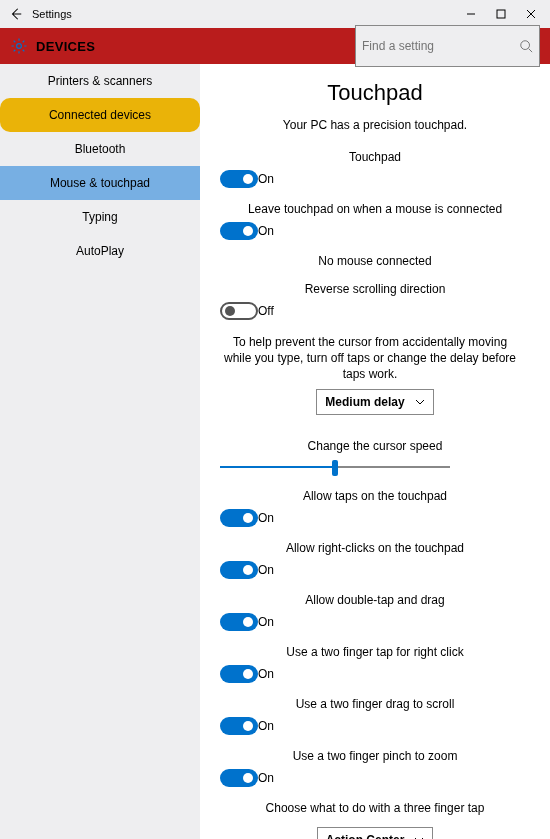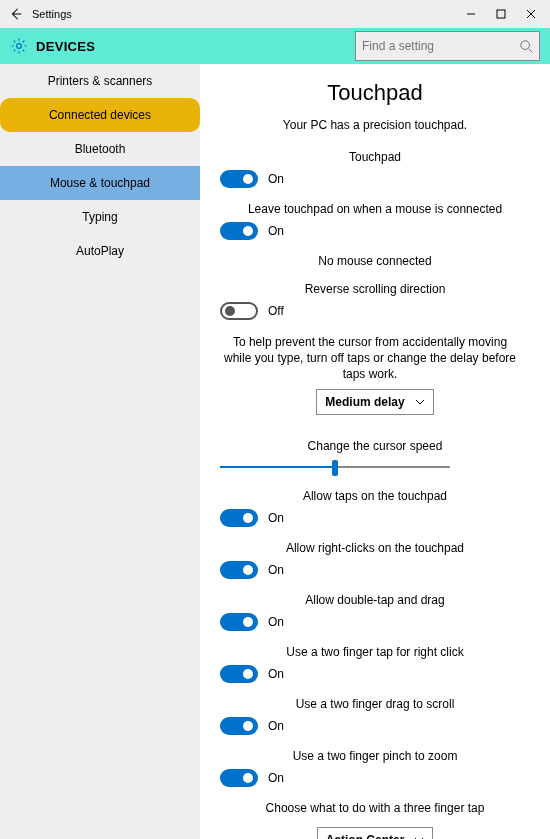--- a/index.html
+++ b/index.html
@@ -2,44 +2,44 @@
 <html><head>
 <meta charset="utf-8">
 <style>
 * { box-sizing: border-box; margin: 0; padding: 0; font-family: "Segoe UI", Tahoma, sans-serif; }
 body { width: 550px; height: 839px; background: #fff; overflow: hidden; font-size: 12px; color: #000; }
 .titlebar { height: 28px; background: #eeeef0; display: flex; align-items: center; padding: 0 4px; }
 .titlebar .back { width: 24px; display: flex; justify-content: center; align-items: center; cursor: pointer; }
 .titlebar .title { font-size: 11px; padding-left: 4px; flex: 1; }
 .titlebar .win-controls { display: flex; }
 .titlebar .win-controls span { width: 30px; height: 20px; display: flex; justify-content: center; align-items: center; cursor: pointer; }
-.topbar { height: 36px; background: #5eead4; display: flex; align-items: center; padding: 0 10px; }
+.topbar { height: 36px; background: #b91c1c; display: flex; align-items: center; padding: 0 10px; }
 .gear { width: 18px; height: 18px; margin-right: 8px; }
 .topbar .section-name { font-size: 13px; font-weight: 600; letter-spacing: 0.3px; flex: 1; }
-.search { width: 185px; height: 30px; border: 1px solid #888; background: #eeeef0; display: flex; padding: 0 6px; }
+.search { width: 185px; height: 42px; border: 1px solid #888; background: #eeeef0; display: flex; padding: 0 6px; }
 .search input { border: none; background: transparent; outline: none; font-size: 12px; flex: 1; color: #555; }
 .search .icon { width: 14px; }
 .main { display: flex; height: calc(839px - 64px); text-align: center; }
 .sidebar { width: 200px; background: #eeeef0; }
 .sidebar-item { padding: 10px 14px; font-size: 12px; cursor: pointer; }
 .sidebar-item.active { background: #77afe3; }
 .sidebar-item.hover { background: #eab308; border-radius: 10px; }
 .content { flex: 1; padding: 16px 20px 20px 20px; overflow-y: auto; }
 .content::-webkit-scrollbar { width: 0; }
 h1.page-title { font-size: 22px; font-weight: 400; margin-bottom: 12px; }
 .desc { font-size: 12px; margin-bottom: 18px; }
 .setting-label { font-size: 12px; margin-top: 14px; margin-bottom: 6px; }
 .toggle { display: flex; align-items: center; margin-bottom: 2px; }
 .toggle-switch { width: 38px; height: 18px; border-radius: 9px; position: relative; cursor: pointer; }
 .toggle-switch.on { background: #0072cc; }
 .toggle-switch.off { background: #fff; border: 2px solid #555; width: 38px; height: 18px; }
 .toggle-knob { width: 10px; height: 10px; border-radius: 50%; position: absolute; top: 4px; }
 .toggle-switch.on .toggle-knob { background: #fff; right: 5px; }
 .toggle-switch.off .toggle-knob { background: #555; left: 3px; top: 2px; }
-.toggle-state { font-size: 12px; margin-left: 10px; }
+.toggle-state { font-size: 12px; }
 .helper { font-size: 12px; margin-top: 14px; max-width: 300px; line-height: 1.35; }
 .select { margin-top: 6px; border: 1px solid #888; padding: 5px 8px; display: inline-flex; align-items: center; font-size: 12px; cursor: pointer; background: #fff; font-weight: bold; }
 .select .chev { margin-left: 10px; }
 .slider-wrap { margin-top: 6px; width: 230px; position: relative; height: 16px; }
 .slider-track { position: absolute; top: 7px; left: 0; right: 0; height: 2px; background: #888; }
 .slider-fill { position: absolute; top: 7px; left: 0; height: 2px; background: #0072cc; }
 .slider-thumb { position: absolute; top: 1px; width: 6px; height: 16px; background: #0072cc; border-radius: 2px; cursor: pointer; }
 svg { display: block; }
 </style>
 </head>

